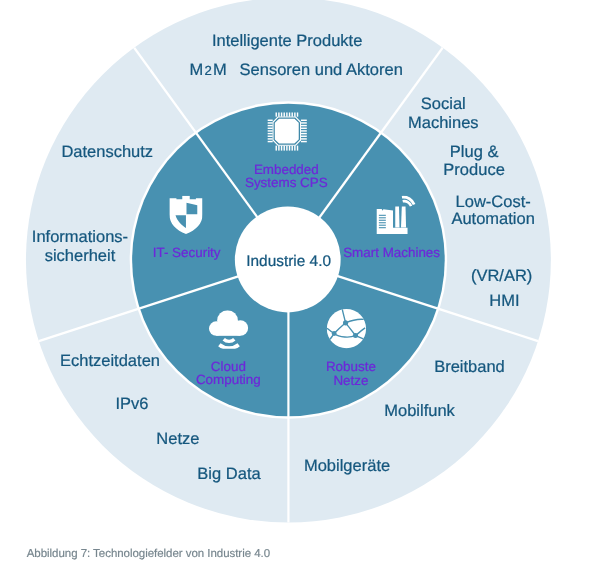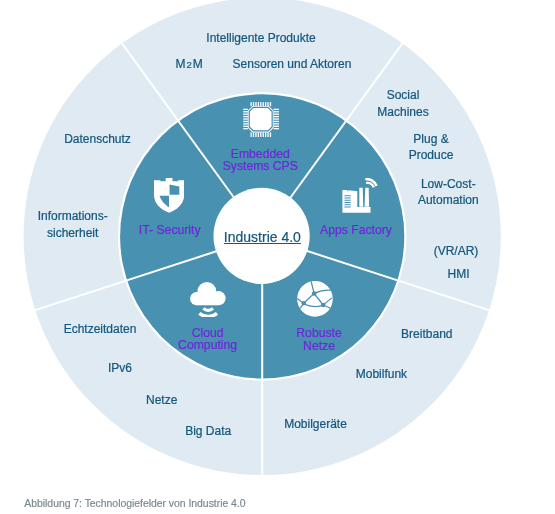--- a/index.html
+++ b/index.html
@@ -2,23 +2,23 @@
 <html><head>
 <meta charset="utf-8">
 <style>
   html,body{margin:0;padding:0;background:#ffffff;}
   body{width:555px;height:514px;position:relative;overflow:hidden;
        font-family:"Liberation Sans",sans-serif;}
   #stage{position:absolute;left:0;top:0;width:555px;height:514px;}
   svg.wheel{position:absolute;left:0;top:0;}
   .lbl{position:absolute;white-space:pre;text-align:center;
        transform:translateX(-50%);}
-  .outer{color:#15577e;font-size:12px;line-height:16.3px;-webkit-text-stroke:0.22px currentColor;}
+  .outer{color:#15577e;font-size:15px;line-height:16.3px;-webkit-text-stroke:0.22px currentColor;}
   .inner{color:#6d28d9;font-size:12.2px;line-height:12.5px;-webkit-text-stroke:0.22px currentColor;}
-  .hub{color:#15577e;font-size:14px;line-height:16px;text-decoration:underline;-webkit-text-stroke:0.22px currentColor;}
+  .hub{color:#15577e;font-size:14px;line-height:16px;-webkit-text-stroke:0.22px currentColor;}
   .caption{position:absolute;color:#78878f;font-size:10.45px;white-space:pre;line-height:12px;letter-spacing:-0.03px;-webkit-text-stroke:0.16px currentColor;}
   .osf{font-size:0.8em;}
   .ico{position:absolute;}
 </style>
 </head>
 <body>
 
 <div id="stage">
 
   <svg class="wheel" width="555" height="514" viewBox="0 0 555 514">
@@ -135,21 +135,21 @@
     </g>
     <g fill="#4891b1">
       <circle cx="17.15" cy="12.5" r="2.35"></circle>
       <circle cx="6.77" cy="22.2" r="2.2"></circle>
       <circle cx="26.2" cy="24.0" r="2.3"></circle>
     </g>
   </svg>
 
   <div class="lbl inner" style="left:260.3px;top:147.6px"><span>Embedded</span><br><span>Systems CPS</span></div>
   <div class="lbl inner" style="left:169.7px;top:224.3px"><span>IT- Security</span></div>
-  <div class="lbl inner" style="left:356px;top:224.3px"><span>Apps Factory</span></div>
+  <div class="lbl inner" style="left:356px;top:224.3px"><span>Smart Machines</span></div>
   <div class="lbl inner" style="left:207.6px;top:326.9px"><span>Cloud</span><br><span>Computing</span></div>
   <div class="lbl inner" style="left:319px;top:327px"><span>Robuste</span><br><span>Netze</span></div>
 
   <div class="lbl hub" style="left:262.4px;top:229.3px"><span>Industrie 4.0</span></div>
 
   <div class="lbl outer" style="left:261px;top:29.9px"><span>Intelligente Produkte</span></div>
   <div class="lbl outer" style="left:189.7px;top:55.8px;letter-spacing:1px"><span>M</span><span class="osf">2</span><span>M</span></div>
   <div class="lbl outer" style="left:403px;top:87.3px"><span>Social</span><br><span>Machines</span></div>
   <div class="lbl outer" style="left:292px;top:55.5px"><span>Sensoren und Aktoren</span></div>
   <div class="lbl outer" style="left:431px;top:131px"><span>Plug &amp;</span><br><span>Produce</span></div>

